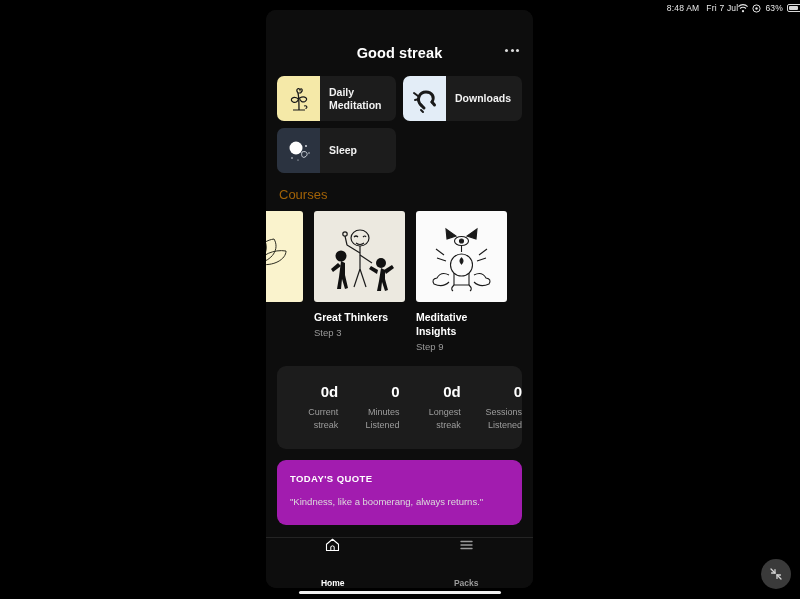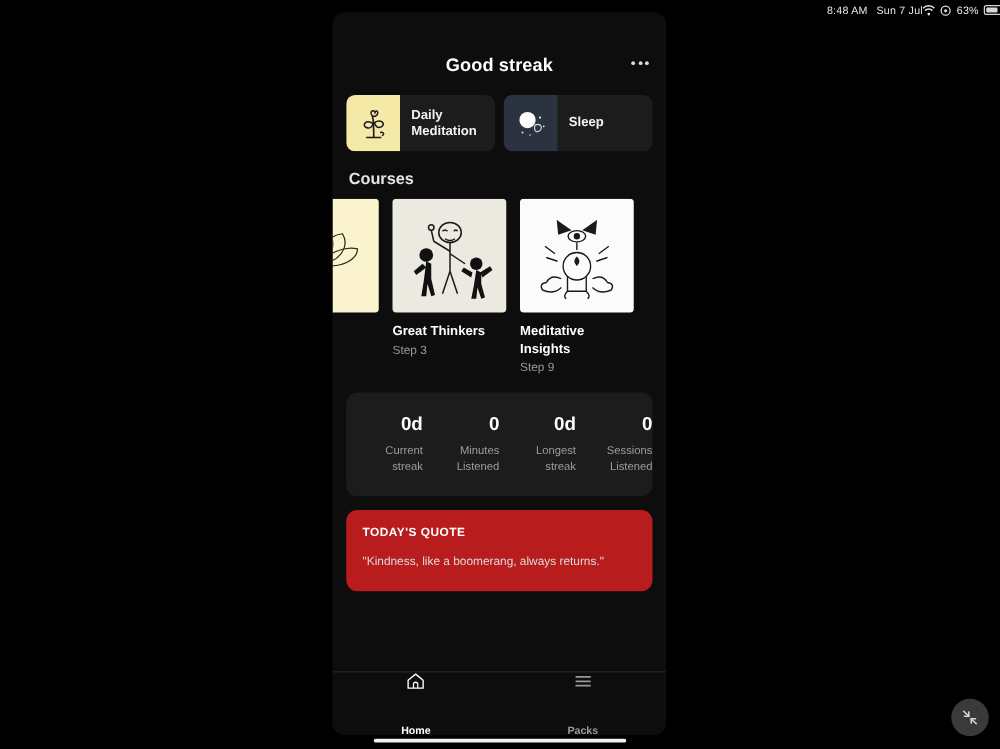--- a/index.html
+++ b/index.html
@@ -134,23 +134,23 @@
   .tile-label {
     color: #f2f2f2;
     font-size: 10.5px;
     font-weight: bold;
     line-height: 13px;
     padding: 0 6px 0 9px;
   }
 
   
   .section-title {
-    color: #e5e5e5;
+    color: #a16207;
     font-size: 13px;
-    font-weight: bold;
+    font-weight: normal;
     padding: 14px 0 9px 13px;
   }
   .courses-strip {
     display: flex;
     gap: 11px;
     padding-left: 0;
     margin-left: -54px;
     overflow: hidden;
   }
   .course-card { width: 91px; flex: 0 0 91px; cursor: pointer; }
@@ -195,21 +195,21 @@
   .stat-lbl {
     color: #9d9d9d;
     font-size: 9px;
     line-height: 13px;
     margin-top: 6px;
   }
 
   
   .quote-card {
     margin: 11px 11px 0 11px;
-    background: #b91c1c;
+    background: #a21caf;
     border-radius: 9px;
     padding: 13px 13px 16px 13px;
   }
   .quote-kicker {
     color: #ffffff;
     font-size: 9.5px;
     font-weight: bold;
     letter-spacing: 0.4px;
   }
   .quote-text {
@@ -268,21 +268,21 @@
     justify-content: center;
     cursor: pointer;
   }
 </style>
 </head>
 <body>
 
 <div class="statusbar">
   <div class="sb-left">
     <span>8:48 AM</span>
-    <span>Sun 7 Jul</span>
+    <span>Fri 7 Jul</span>
   </div>
   <div class="sb-right">
     <span class="wifi-ico">
       <svg width="10" height="9" viewBox="0 0 10 9">
         <path d="M0.4 2.6 A6.5 6.5 0 0 1 9.6 2.6" stroke="#e4e4e4" stroke-width="1.2" fill="none"></path>
         <path d="M2.1 4.5 A4 4 0 0 1 7.9 4.5" stroke="#e4e4e4" stroke-width="1.2" fill="none"></path>
         <circle cx="5" cy="7.2" r="1.1" fill="#e4e4e4"></circle>
       </svg>
     </span>
     <span class="rot-ico">
@@ -321,20 +321,30 @@
             <path d="M14.5 15 C9 11 5 16 9 18 C12 19.5 14 17 14.5 15 Z" stroke="#1a1a1a" stroke-width="1.2" fill="none"></path>
             <path d="M15.5 14 C21 11 25 15 21 17.5 C18 19 16 16.5 15.5 14 Z" stroke="#1a1a1a" stroke-width="1.2" fill="none"></path>
             <path d="M20 22 C23 21 24 24 21.5 24.5" stroke="#1a1a1a" stroke-width="1.1" fill="none"></path>
             <path d="M9 26 L21 26" stroke="#1a1a1a" stroke-width="1.1" fill="none"></path>
           </svg>
         </div>
         <div class="tile-label" id="tl0">Daily<br>Meditation</div>
       </div>
 
 
+      <div class="tile">
+        <div class="tile-thumb" id="thumb2" style="background: rgb(227, 237, 247);">
+          <svg width="30" height="30" viewBox="0 0 30 30">
+            <path d="M11 21 C6 16 9 8 16 8 C22 8 25 13 22 18" stroke="#1a1a1a" stroke-width="3" fill="none" stroke-linecap="round"></path>
+            <path d="M11 21 L14 24 M22 18 L24.5 21" stroke="#1a1a1a" stroke-width="3" fill="none" stroke-linecap="round"></path>
+            <path d="M4 9 L8 12 M5 16 L9 15 M11 26 L13 28" stroke="#1a1a1a" stroke-width="2" fill="none" stroke-linecap="round"></path>
+          </svg>
+        </div>
+        <div class="tile-label" id="tl2">Downloads</div>
+      </div>
 
       <div class="tile">
         <div class="tile-thumb" id="thumb3" style="background: rgb(43, 51, 64);">
           <svg width="30" height="30" viewBox="0 0 30 30">
             <circle cx="12" cy="12" r="6.5" fill="#ffffff"></circle>
             <path d="M18 16 C23 14 25 19 21 21 C18 22.5 17 19 18 16 Z" stroke="#d8dce4" stroke-width="0.9" fill="none"></path>
             <circle cx="22" cy="10" r="0.9" fill="#e7eaf0"></circle>
             <circle cx="8" cy="22" r="0.8" fill="#e7eaf0"></circle>
             <circle cx="25" cy="17" r="0.7" fill="#e7eaf0"></circle>
             <circle cx="14" cy="24" r="0.6" fill="#e7eaf0"></circle>

